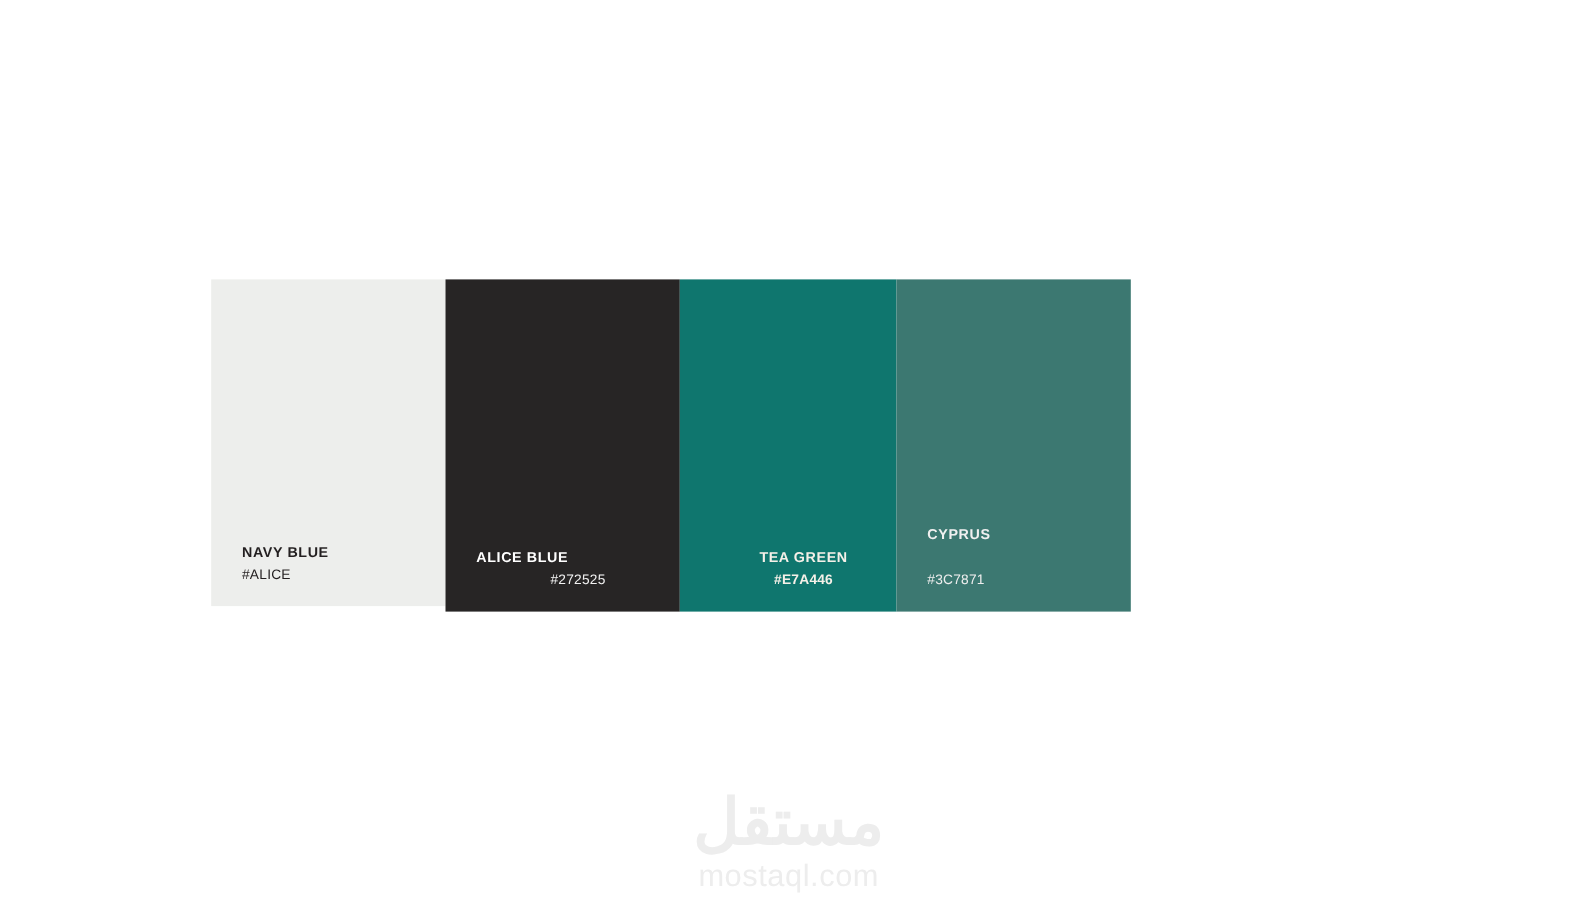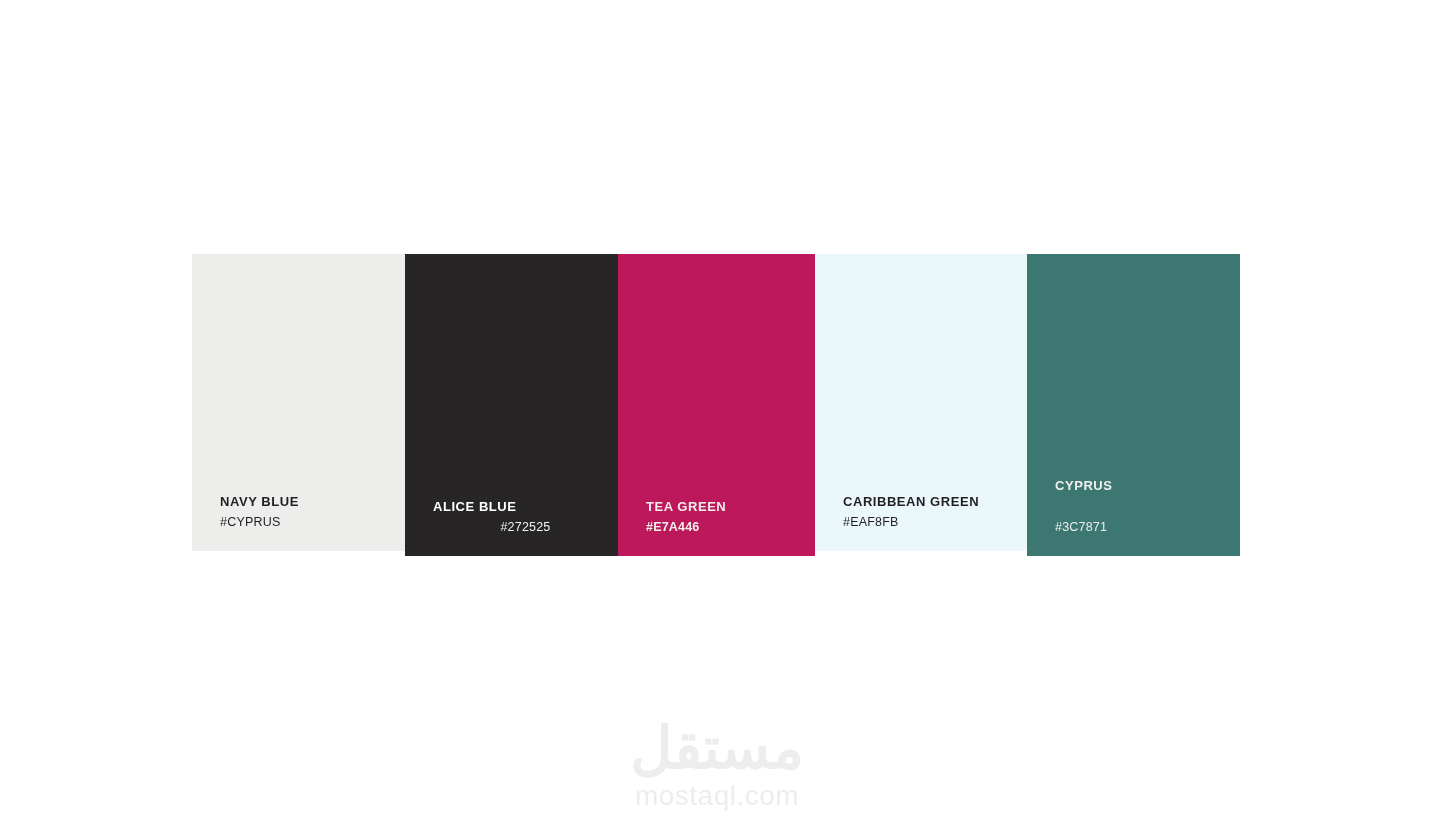--- a/index.html
+++ b/index.html
@@ -88,33 +88,29 @@
     line-height: 1.1;
     margin-top: 2px;
   }
 </style>
 </head>
 <body>
 
 <div id="palette-board">
     <div class="swatch s-short" style="background: rgb(237, 238, 236); width: 213px;">
       <div class="swatch-name" style="color: rgb(35, 31, 32);">NAVY BLUE</div>
-      <div class="swatch-hex" style="color: rgb(35, 31, 32);">#CYPRUS</div>
+      <div class="swatch-hex" style="color: rgb(35, 31, 32);">#ALICE</div>
     </div>
     <div class="swatch s-tall" style="background: rgb(39, 37, 37); width: 213px;">
       <div class="swatch-name" style="color: rgb(255, 255, 255);">ALICE BLUE</div>
       <div class="swatch-hex" style="color: rgb(242, 242, 242); text-align: center;">#272525</div>
     </div>
-    <div class="swatch s-tall" style="background: #be185d; width: 197px;">
+    <div class="swatch s-tall" style="background: #0f766e; width: 197px; text-align: center;">
       <div class="swatch-name" style="color: rgb(245, 240, 232);">TEA GREEN</div>
       <div class="swatch-hex" style="color: rgb(245, 240, 232); font-weight: bold;">#E7A446</div>
-    </div>
-    <div class="swatch s-short" style="background: rgb(234, 248, 251); width: 212px;">
-      <div class="swatch-name" style="color: rgb(35, 31, 32);">CARIBBEAN GREEN</div>
-      <div class="swatch-hex" style="color: rgb(35, 31, 32);">#EAF8FB</div>
     </div>
     <div class="swatch s-tall" style="background: rgb(60, 120, 113); width: 213px;">
       <div class="swatch-name" style="color: rgb(240, 240, 240);">CYPRUS</div>
       <div class="swatch-hex" style="color: rgb(237, 237, 237); margin-top: 21px;">#3C7871</div>
     </div>
   </div>
 
 <div id="watermark">
   <div id="watermark-arabic">مستقل</div>
   <div id="watermark-domain">mostaql.com</div>

